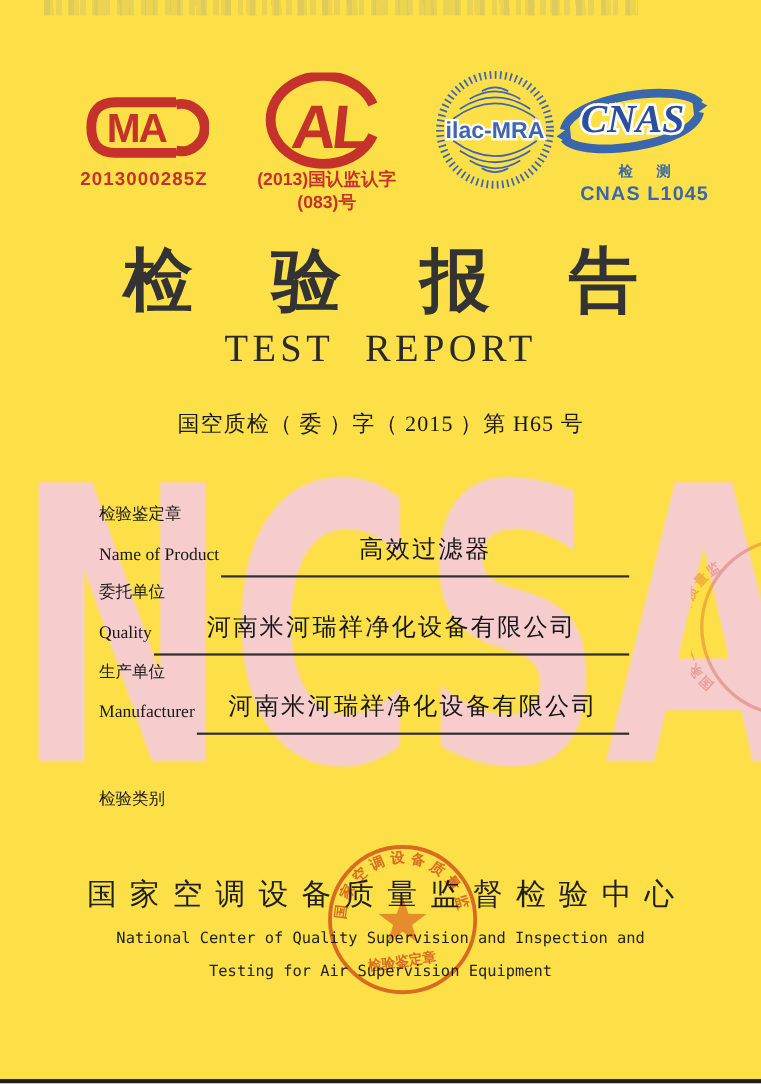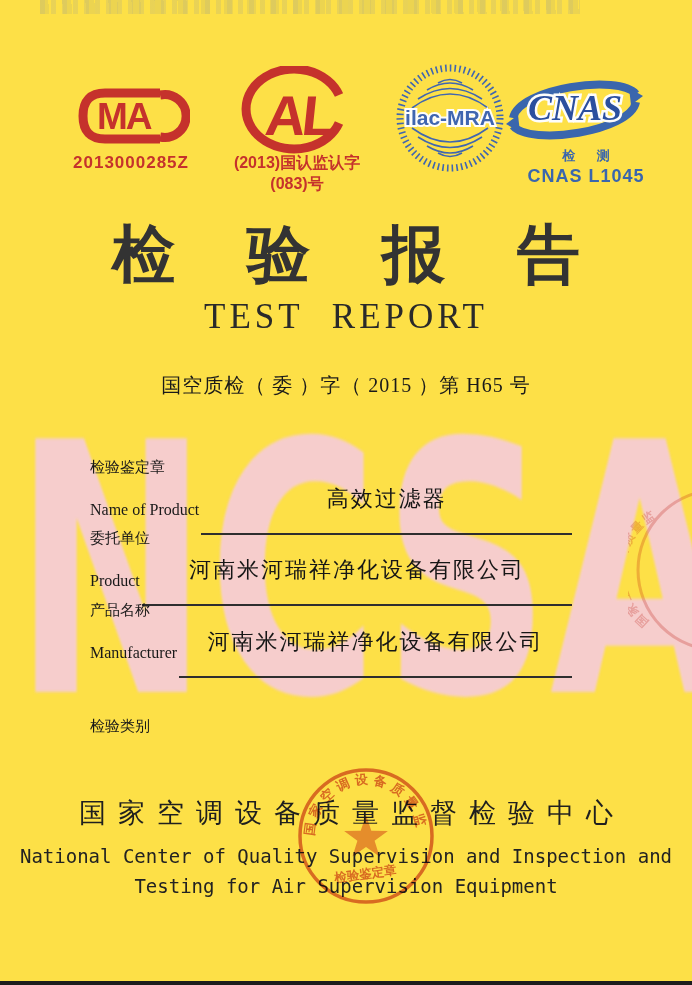--- a/index.html
+++ b/index.html
@@ -48,31 +48,31 @@
   }
   #report-number{
     left:0; top:372px; width:692px; text-align:center;
     font-size:20px; color:#1a1a1a; letter-spacing:1px;
   }
   
   .field{left:90px; width:482px;}
   .f-cn{font-size:15px; color:#191919; margin-bottom:7px;}
   .f-row{display:flex; align-items:center;}
   .f-en{font-size:16px; color:#191919; padding-right:2px; white-space:nowrap;}
-  .f-line{flex:1; border-bottom:2px solid #2e2e2e; text-align:center; padding-bottom:19px;}
+  .f-line{flex:1; border-bottom:2px solid #2e2e2e; text-align:center; padding-bottom:9px;}
   .f-val{font-size:22px; color:#161616; letter-spacing:2px; white-space:nowrap;}
   #field-0{top:458px;} #field-1{top:529px;} #field-2{top:601px;} #field-3{top:673px;margin-top:44px;}
   
   #footer-cn{
     left:0; top:795px; width:692px; text-align:center;
     font-size:27px; color:#1f1f1f; letter-spacing:12px; text-indent:12px; white-space:nowrap;
   }
   .footer-en{
     left:0; width:692px; text-align:center;
-    font-family:"DejaVu Sans Mono", monospace; font-size:19px; color:#222;
+    font-family:"DejaVu Sans Mono", monospace; font-size:14px; color:#222;
   }
   #footer-en-1{top:845px;} #footer-en-2{top:875px;}
   
   .stamp{z-index:3; mix-blend-mode:multiply;}
   #stamp-bottom{left:284px; top:754px; opacity:.85;}
   #stamp-right{left:628px; top:476px; opacity:.6;}
   svg text{user-select:none;}
 </style>
 </head>
 <body>
@@ -130,26 +130,26 @@
   <div class="abs content field" id="field-0">
     <div class="f-cn">检验鉴定章</div>
     <div class="f-row">
       <span class="f-en">Name of Product</span>
       <span class="f-line"><span class="f-val">高效过滤器</span></span>
     </div>
   </div>
   <div class="abs content field" id="field-1">
     <div class="f-cn">委托单位</div>
     <div class="f-row">
-      <span class="f-en">Product</span>
+      <span class="f-en">Quality</span>
       <span class="f-line"><span class="f-val">河南米河瑞祥净化设备有限公司</span></span>
     </div>
   </div>
   <div class="abs content field" id="field-2">
-    <div class="f-cn">产品名称</div>
+    <div class="f-cn">生产单位</div>
     <div class="f-row">
       <span class="f-en">Manufacturer</span>
       <span class="f-line"><span class="f-val">河南米河瑞祥净化设备有限公司</span></span>
     </div>
   </div>
   <div class="abs content field" id="field-3">
     <div class="f-cn">检验类别</div>
   </div>
 
   <div class="abs content" id="footer-cn">国家空调设备质量监督检验中心</div>

